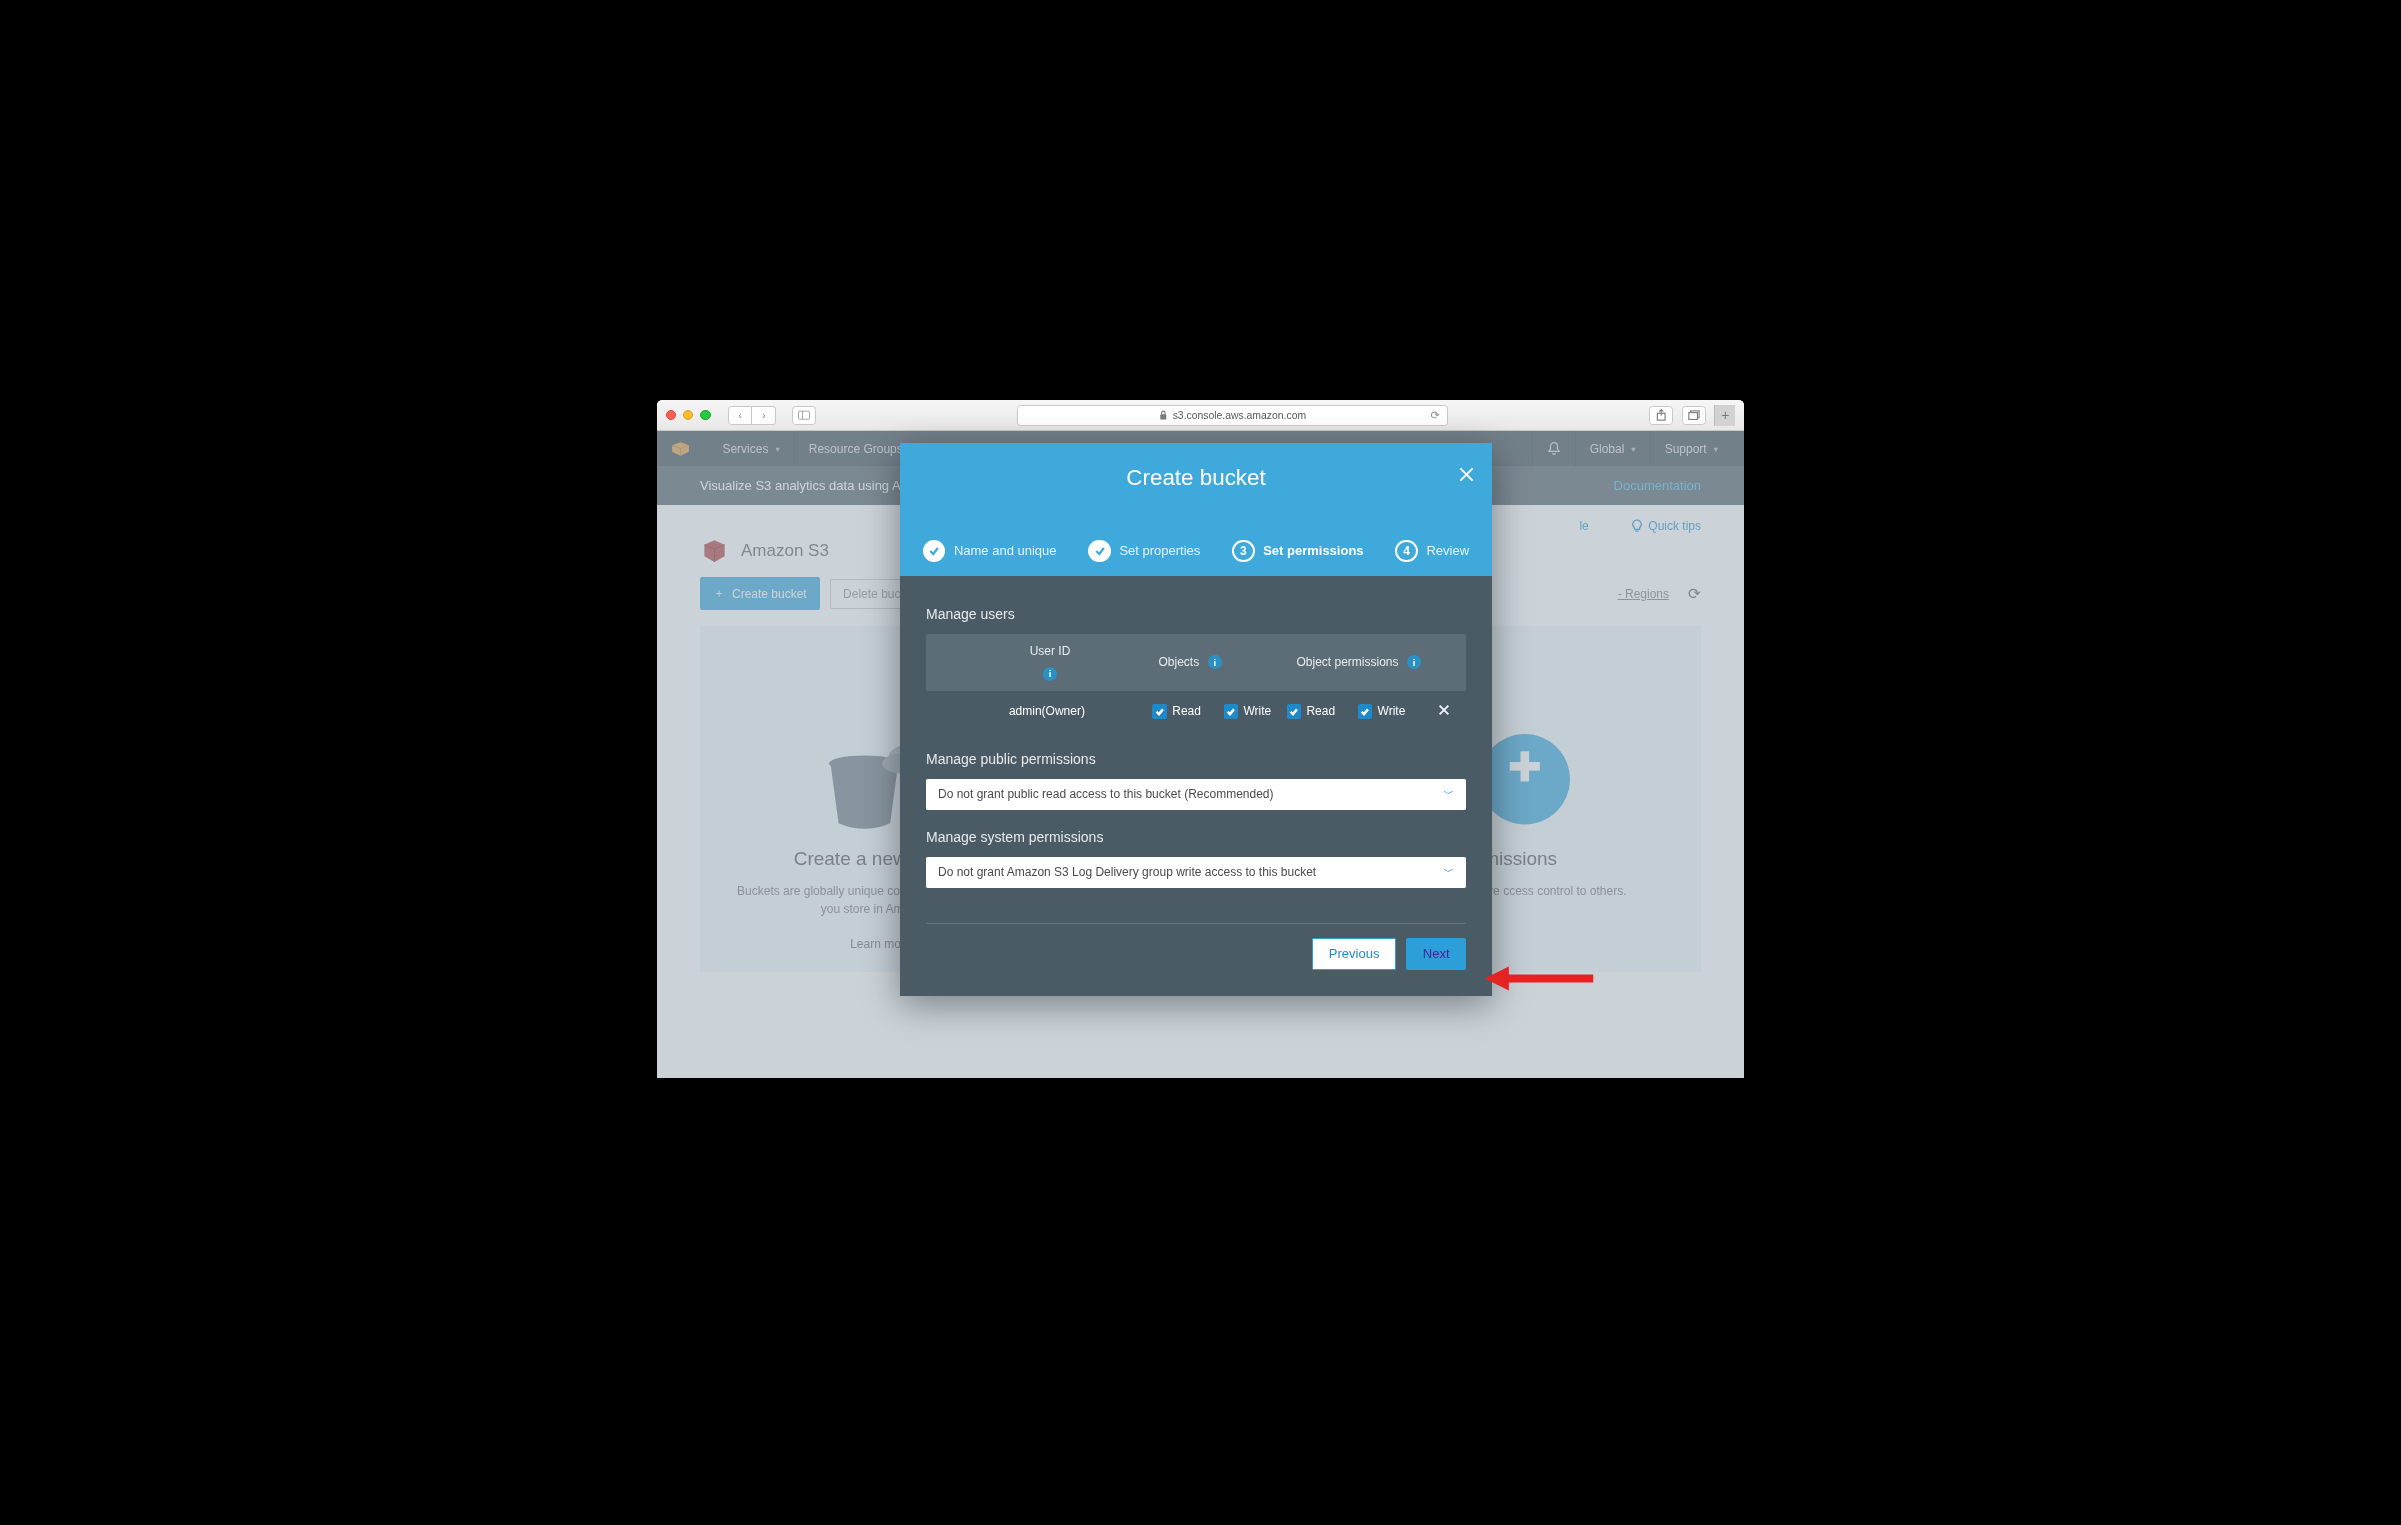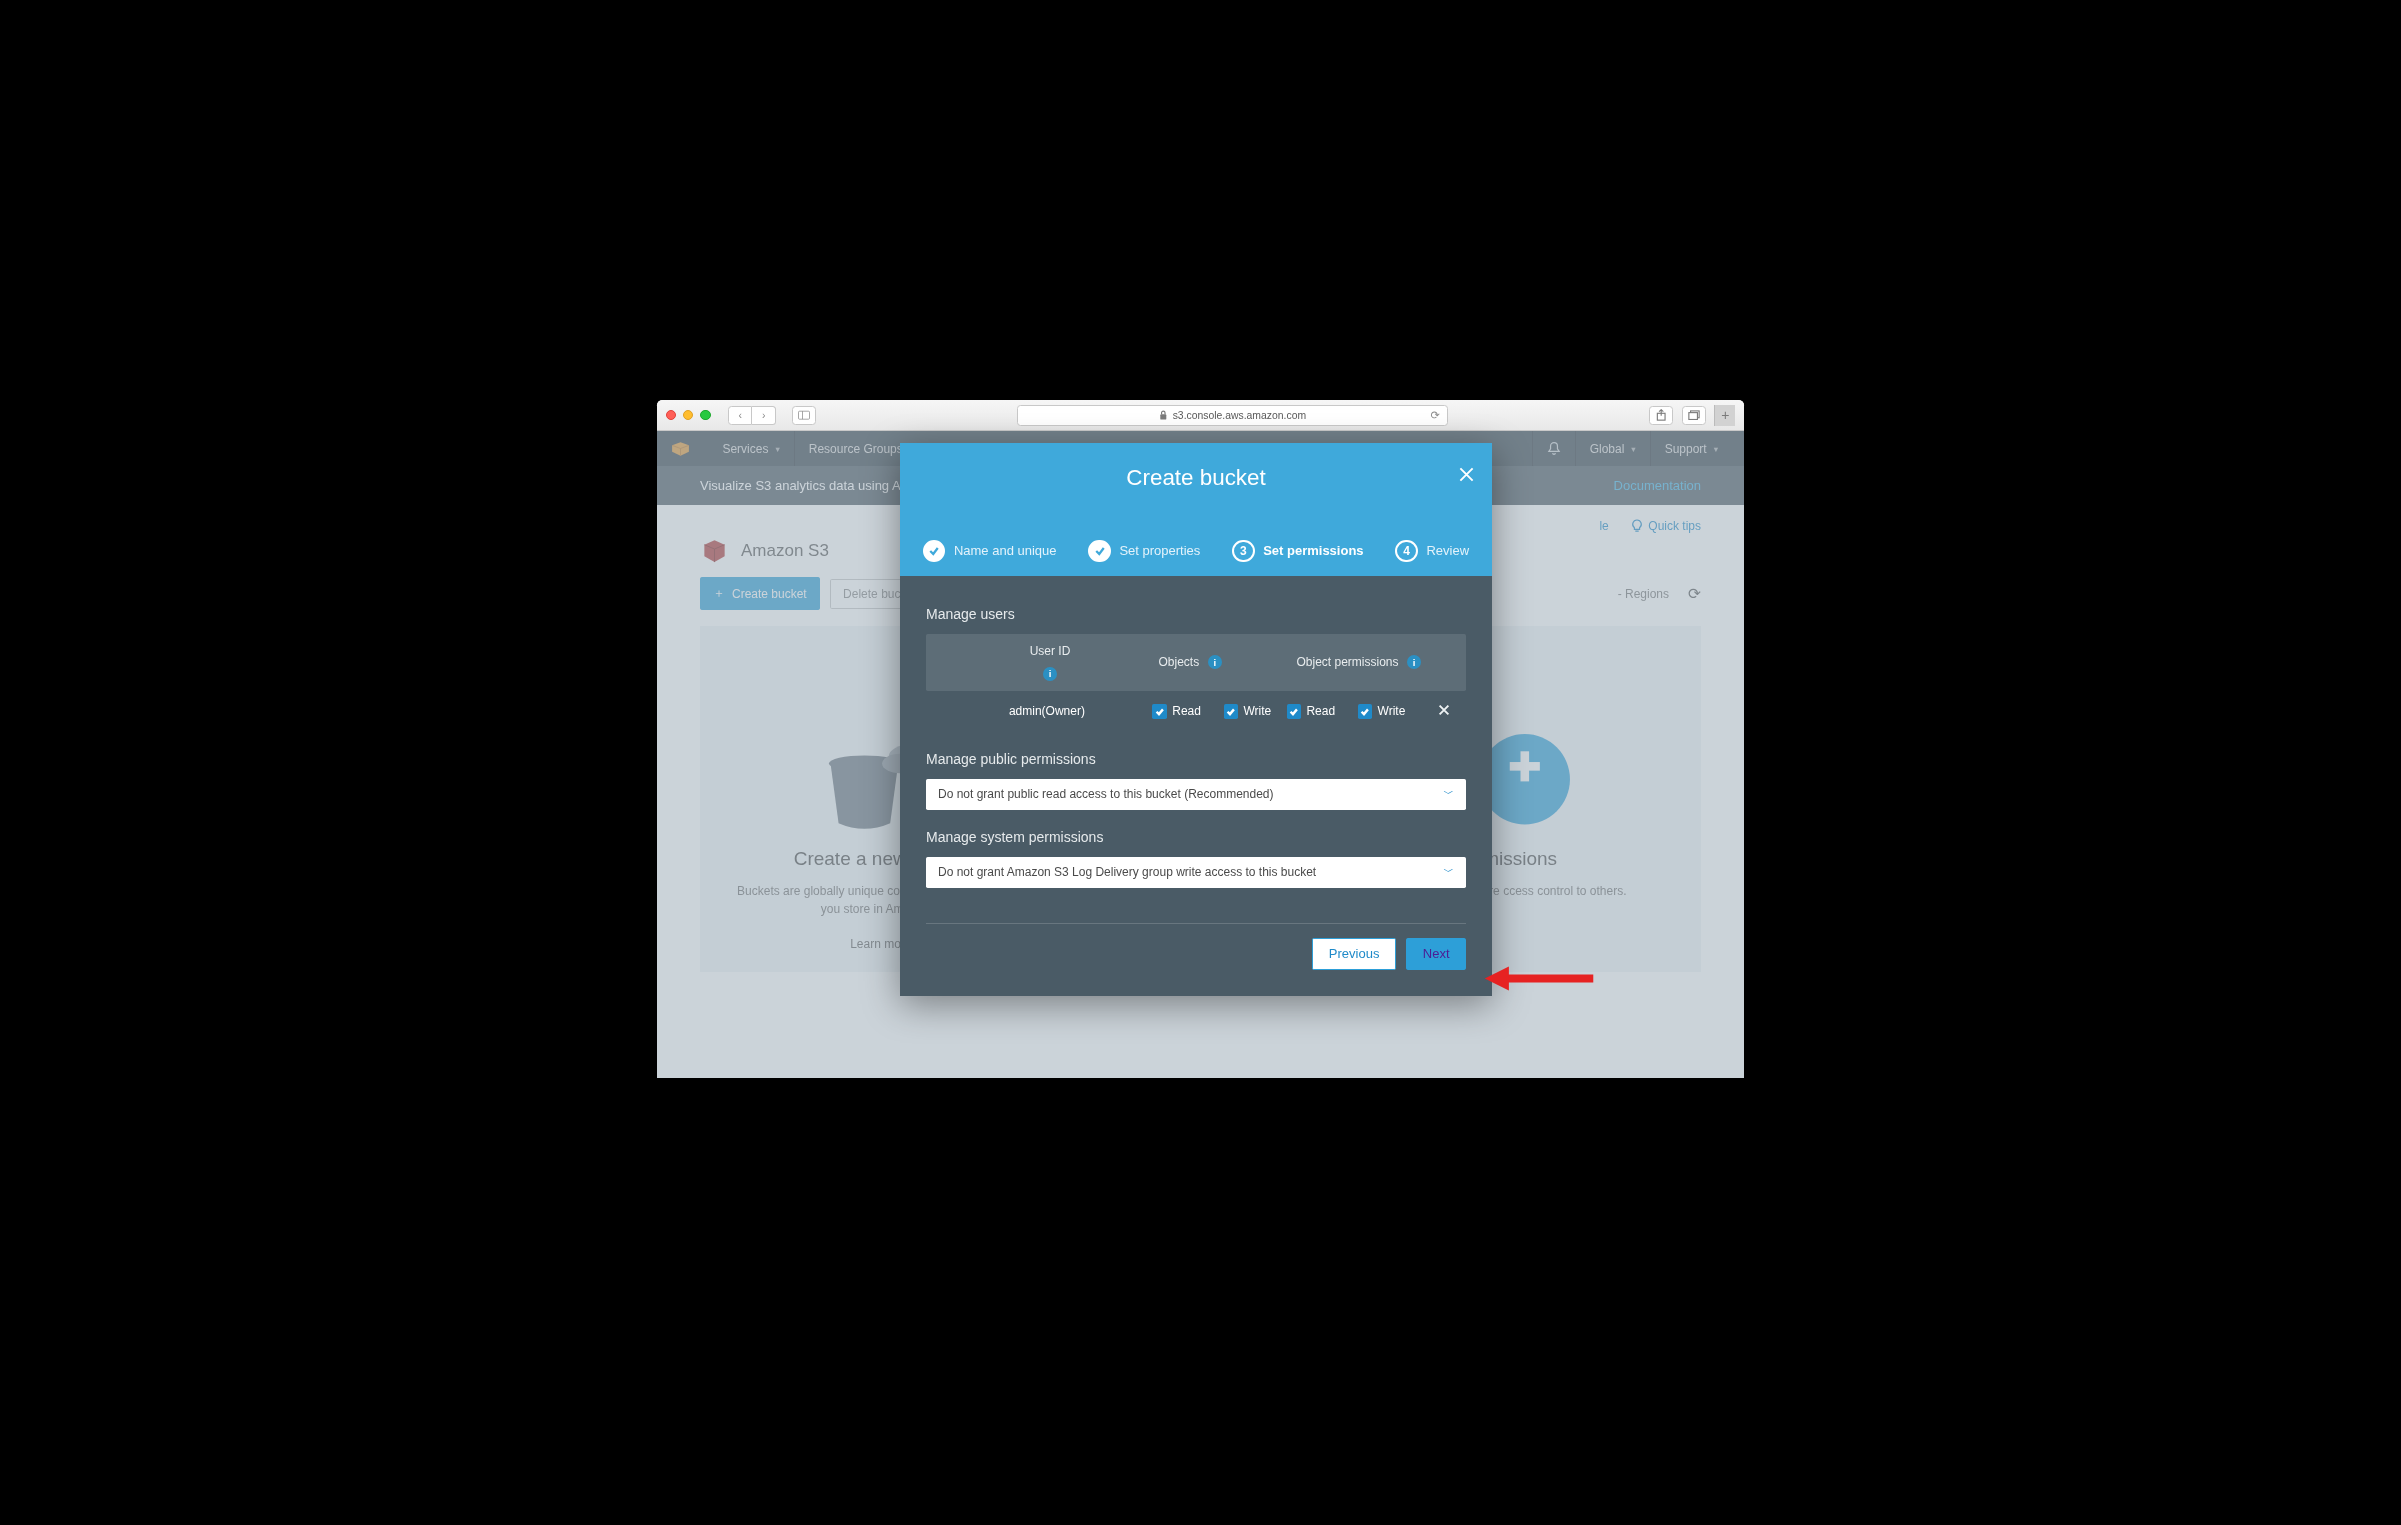--- a/index.html
+++ b/index.html
@@ -42,21 +42,21 @@
 
 .page { position:relative; padding: 17px 43px; background:#fff; height: calc(100% - 104px); }
 .crumb-row { display:flex; align-items:center; gap:12px; margin-bottom:12px; }
 .s3-cube { width: 29px; height:29px; }
 .crumb-title { font-size:17px; color:#5a5a5a; font-weight:300; }
 .btn-row { display:flex; gap:10.4px; align-items:center; margin-bottom: 15.5px;}
 .btn { border:0.9px solid #c8c8c8; background:#fff; color:#888; padding:7px 12px; border-radius:1.7px; font-size:12px; }
 .btn-primary { background:#2d9fd8; border-color:#2d9fd8; color:#fff; display:flex; gap:7px; align-items:center;}
 .row-spacer{flex:1;}
 .refresh-ico { color:#555; font-size:15.5px; }
-.regions-txt{color:#777; font-size:12px; margin-right:8.6px;}
+.regions-txt{color:#777; font-size:12px; margin-right:8.6px;text-decoration:underline;}
 
 .cards { display:flex; gap:0; background:#f0f3f5; padding: 52px 21px 21px; justify-content:space-around;}
 .card { width: 30%; text-align:center; color:#5a5a5a; }
 .card h3 { font-weight:400; font-size:19px; margin:15.5px 0 12px; color:#4a4a4a;}
 .card p { font-size:12px; line-height:1.5; color:#707070; }
 .card .learn { margin-top:19px; font-size:12px; color:#606060;}
 .cards-head { position:absolute; width:100%; text-align:center; font-size:19px; color:#5a5a5a; font-weight:300; }
 .big-icon { width:129px; height:112px; margin:0 auto 5.2px; display:flex; align-items:flex-end; justify-content:center; }
 .get-started-bar { text-align:center; padding-top: 17px; }
 .gs-btn { background:#2d9fd8; color:#fff; border:none; padding:10.4px 22.4px; font-size:13px; border-radius:1.7px;}
@@ -99,21 +99,21 @@
 .mbtn { padding: 7.8px 15.5px; font-size:13px; border-radius:1.7px; border:0.9px solid #2d9fd8; cursor:pointer; }
 .mbtn-prev { background:#fff; color:#1f8ac9; }
 .mbtn-next { background:#2d9fd8; color:#4c1d95; border-color:#2d9fd8; }
 
 
 .arrow-anno { position:absolute; left: 883px; top: 580px; }
 .arrow-anno svg { width: 112px; height: 35px; }
 
 
 .hdr-links { position:absolute; right:3.5px; top:0; display:flex; gap:22.4px; font-size:12px; color:#1f8ac9; }
-.hdr-link { display:flex; gap:5.2px; align-items:center; }
+.hdr-link { display:flex; gap:5.2px; align-items:center;margin-left:20px; }
 
 .cards-wrap{ position:relative; background:#f0f3f5; padding-top:43px;}
 .cards-wrap .cards-head{ top:17px; left:0;}
 
 ::-webkit-scrollbar{display:none;}
 </style>
 </head>
 <body>
 
 <div class="stage">

